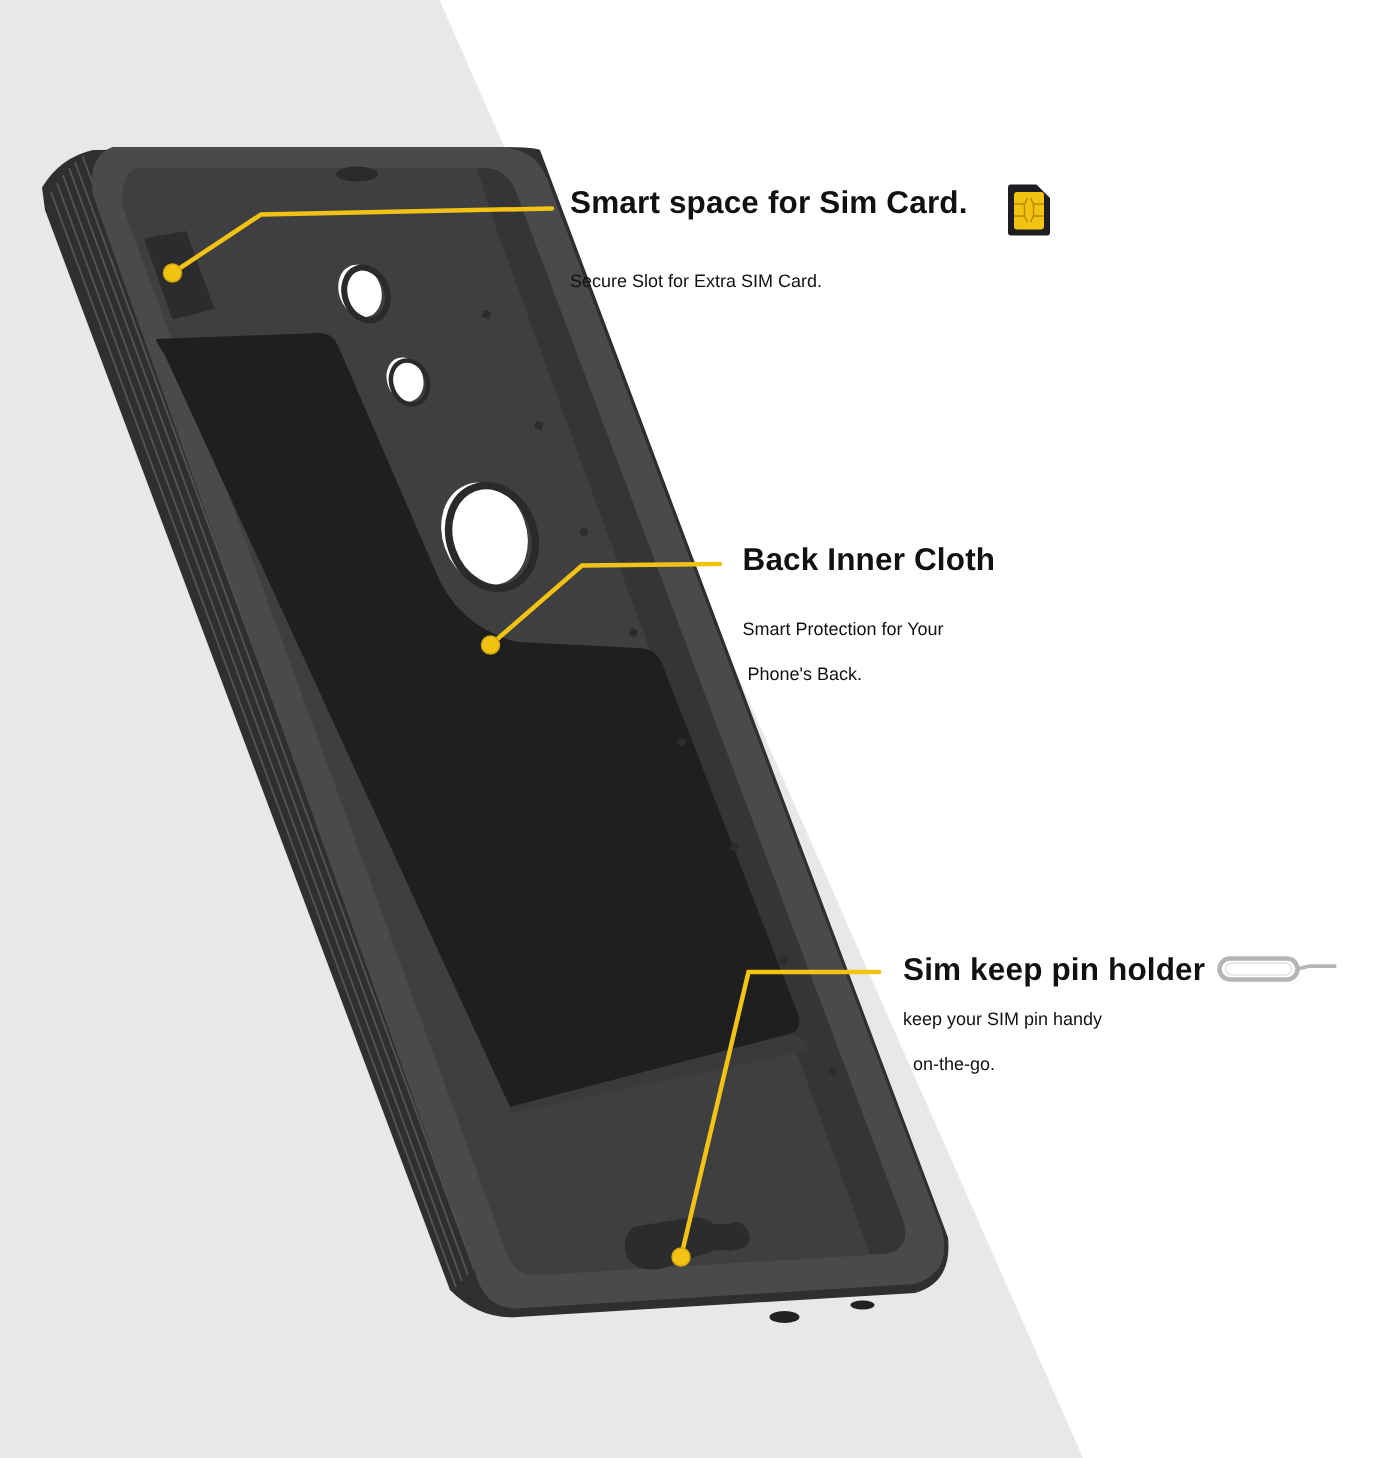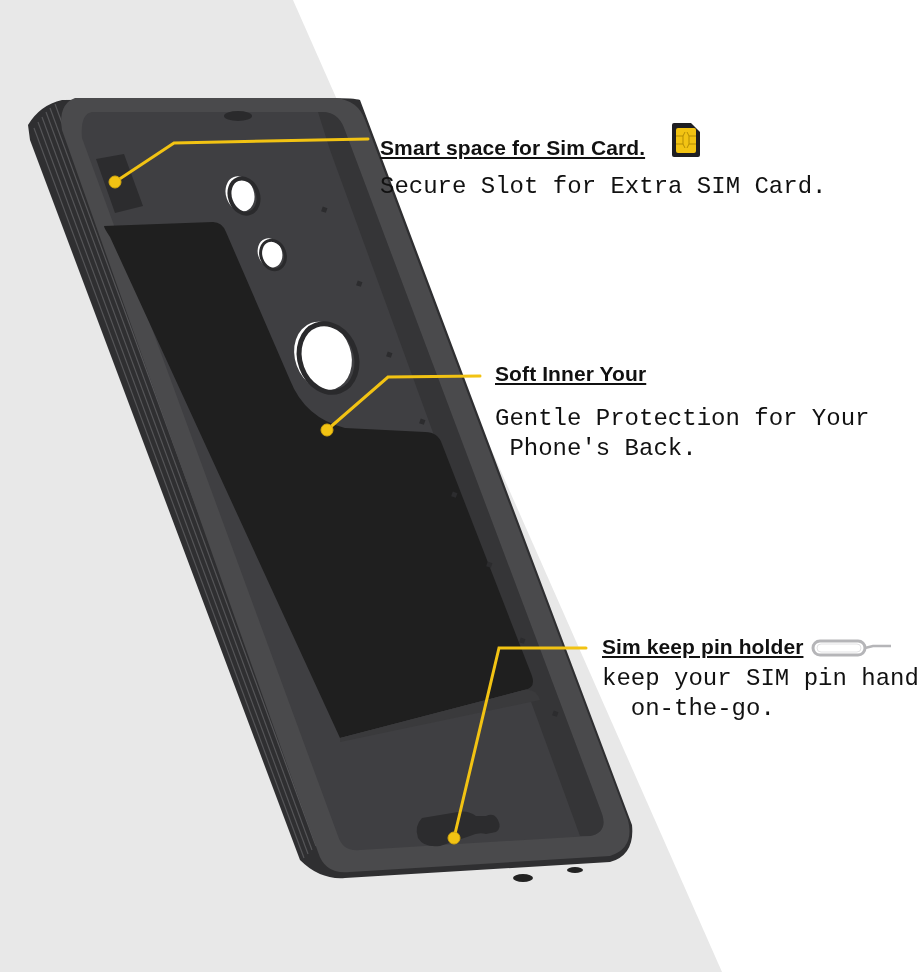--- a/index.html
+++ b/index.html
@@ -1,20 +1,20 @@
 <!DOCTYPE html>
 <html><head>
 <meta charset="utf-8">
 <style>
   html, body { margin:0; padding:0; }
   body { width:919px; height:972px; position:relative; overflow:hidden; background:#ffffff; font-family:"Liberation Sans", sans-serif; }
   .bg-svg { position:absolute; left:0; top:0; width:919px; height:972px; }
   .callout { position:absolute; color:#111; }
-  .callout .title { font-weight:bold; font-size:21px; letter-spacing:0.1px; white-space:nowrap; display:flex; align-items:flex-end;text-decoration:underline; }
-  .callout .desc { font-size:24px; line-height:30px; margin-top:12px; white-space:pre;font-family:Liberation Mono, monospace; }
+  .callout .title { font-weight:bold; font-size:21px; letter-spacing:0.1px; white-space:nowrap; display:flex; align-items:flex-start; }
+  .callout .desc { font-size:12px; line-height:30px; margin-top:12px; white-space:pre; }
   .c1 { left:380px; top:124px; }
   .c2 { left:495px; top:362px; }
   .c3 { left:602px; top:635px; }
   .c2 .desc { margin-top:18px; }
   .c3 .desc { margin-top:5px; }
   .icon-sim { margin-left:26px; display:inline-block; width:30px; height:36px; position:relative; top:-2px; }
   .icon-pin { margin-left:8px; display:inline-block; width:80px; height:22px; }
 </style>
 </head>
 <body>
@@ -95,23 +95,23 @@
         <rect x="5" y="6" width="20" height="25" rx="2" fill="#f2c313"></rect>
         <path d="M5,14 L12,14 L14,10 M25,14 L18,14 L16,10 M5,22 L12,22 L14,26 M25,22 L18,22 L16,26 M12,14 L12,22 M18,14 L18,22" stroke="#b58d05" stroke-width="1" fill="none"></path>
       </svg>
     </span>
   </div>
   <div class="desc">Secure Slot for Extra SIM Card.</div>
 </div>
 
 <div class="callout c2">
   <div class="title">
-    <span>Soft Inner Your</span>
+    <span>Back Inner Cloth</span>
   </div>
-  <div class="desc">Gentle Protection for Your
+  <div class="desc">Smart Protection for Your
  Phone's Back.</div>
 </div>
 
 <div class="callout c3">
   <div class="title">
     <span>Sim keep pin holder</span>
     <span class="icon-pin">
       <svg width="80" height="22" viewBox="0 0 80 22">
         <rect x="2" y="4" width="52" height="14" rx="7" fill="none" stroke="#b5b5b8" stroke-width="3"></rect>
         <rect x="6" y="7" width="44" height="8" rx="4" fill="none" stroke="#e2e2e4" stroke-width="1"></rect>

